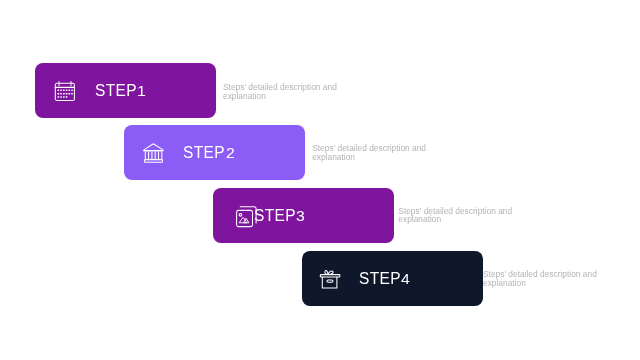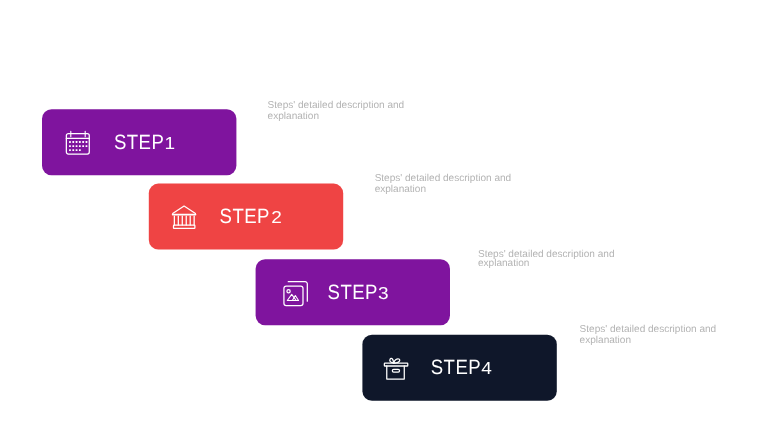--- a/index.html
+++ b/index.html
@@ -21,26 +21,25 @@
   }
   .step-row {
     position: absolute;
     display: flex;
     align-items: center;
   }
   .step-card {
     position: relative;
     display: flex;
     align-items: center;
-    width: 162px;
+    width: 181px;
     height: 55px;
     border-radius: 8px;
     box-sizing: border-box;
     flex: 0 0 auto;
-    margin-top: 28px;
   }
   .step-icon {
     position: absolute;
     left: 19.4px;
     top: 16.5px;
     width: 22px;
     height: 22px;
     display: block;
   }
   .step-icon svg { display: block; width: 22px; height: 22px; overflow: visible; }
@@ -109,21 +108,21 @@
             <rect x="11.8" y="16.3" width="1.5" height="1.5" rx="0.25"></rect>
           </g>
         </svg>
       </span>
       <span class="step-label" style="left:60px;"><span class="word">STEP</span><span class="num">1</span></span>
     </div>
     <div class="step-desc" style="left:188px; top:20.2px;">Steps' detailed description and explanation</div>
   </div>
 
   <div class="step-row" style="left:124px; top:125.4px;">
-    <div class="step-card" style="background: #ef4444;">
+    <div class="step-card" style="background: #8b5cf6;">
       <span class="step-icon">
         <svg viewBox="0 0 22 22" fill="none" stroke="#ffffff" stroke-width="1.05" stroke-linecap="round" stroke-linejoin="round">
           <path d="M0.9 7.9L10.4 1.7L19.9 7.9"></path>
           <path d="M0.9 8.8H19.9" stroke-width="1.5"></path>
           <path d="M2.3 10.1V17.6M5.6 10.1V17.6M8.9 10.1V17.6M12.2 10.1V17.6M15.5 10.1V17.6M18.8 10.1V17.6"></path>
           <rect x="1.6" y="17.6" width="17.8" height="2.7" rx="0.5"></rect>
         </svg>
       </span>
       <span class="step-label" style="left:59.1px;"><span class="word">STEP</span><span class="num">2</span></span>
     </div>
@@ -134,21 +133,21 @@
     <div class="step-card" style="background: rgb(127, 20, 158);">
       <span class="step-icon">
         <svg viewBox="0 0 22 22" fill="none" stroke="#ffffff" stroke-width="1.05" stroke-linecap="round" stroke-linejoin="round">
           <path d="M8.2 1.75h14.1a1.8 1.8 0 0 1 1.8 1.8V18"></path>
           <rect x="4.6" y="5.36" width="15.9" height="16.24" rx="1.9"></rect>
           <circle cx="8.45" cy="9.75" r="1.35" stroke-width="1.05"></circle>
           <path d="M7.4 17.45L11.1 12.3L14.8 17.45Z" stroke-width="0.9"></path>
           <path d="M11.6 17.45L14.1 13.3L16.8 17.45Z" stroke-width="0.9"></path>
         </svg>
       </span>
-      <span class="step-label" style="left:60px;"><span class="word">STEP</span><span class="num">3</span></span>
+      <span class="step-label" style="left:41px;"><span class="word">STEP</span><span class="num">3</span></span>
     </div>
     <div class="step-desc" style="left:185.3px; top:18.4px;">Steps' detailed description and explanation</div>
   </div>
 
   <div class="step-row" style="left:302px; top:251px;">
     <div class="step-card" style="background: #0f172a;">
       <span class="step-icon">
         <svg viewBox="0 0 22 22" fill="none" stroke="#ffffff" stroke-width="1.05" stroke-linecap="round" stroke-linejoin="round">
           <path d="M7.0 6.5C4.4 6.4 3.2 4.8 4.1 3.2C5.1 1.7 6.8 2.8 7.0 6.5Z" stroke-width="1.05"></path>
           <path d="M7.0 6.5C7.9 3.9 9.9 2.5 11.4 3.2C12.9 3.9 12.1 5.9 8.7 6.5Z" stroke-width="1.05"></path>

